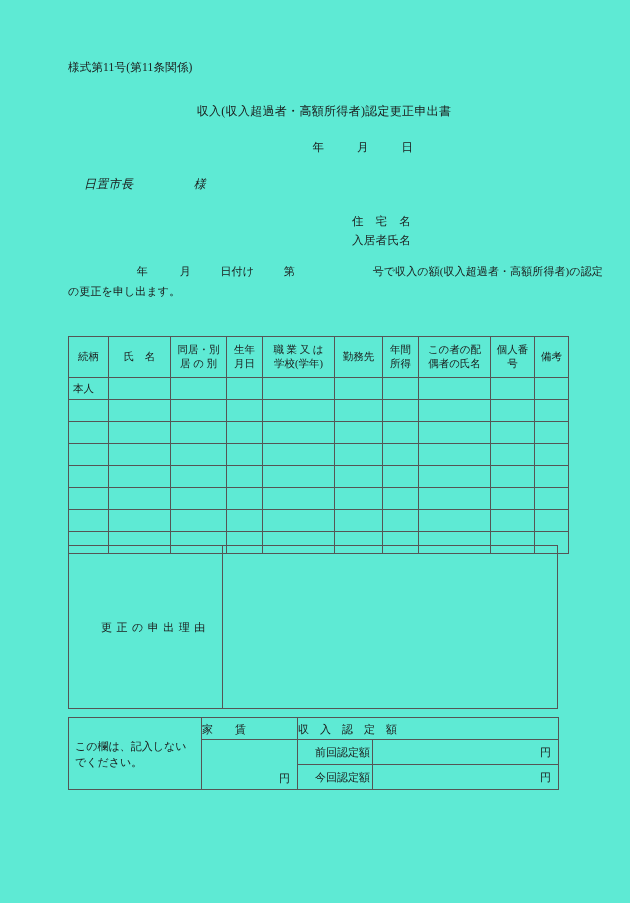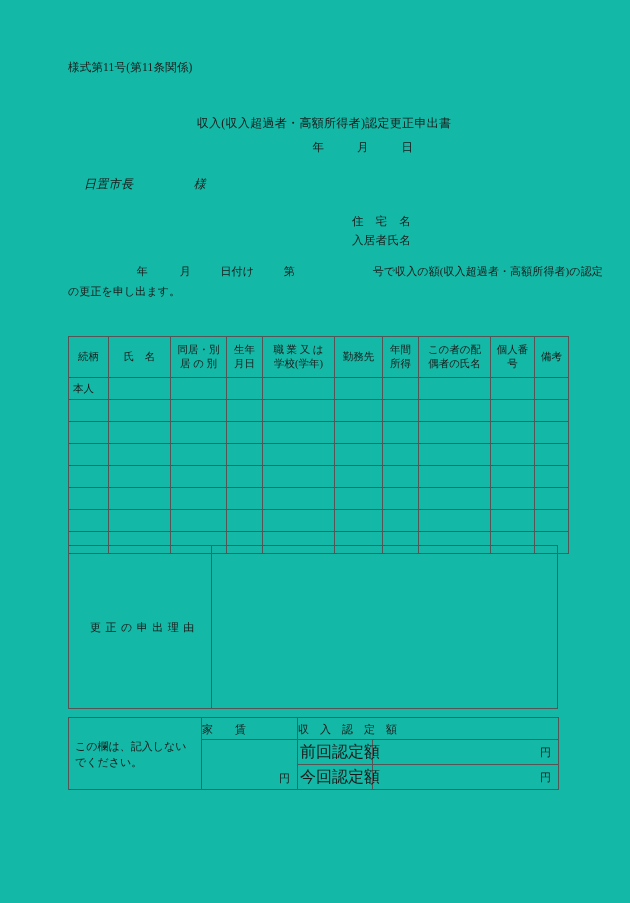--- a/index.html
+++ b/index.html
@@ -11,37 +11,37 @@
     width: 630px;
     height: 903px;
     position: relative;
     font-family: "Liberation Serif", "DejaVu Serif", serif;
     color: #1a1a1a;
     overflow: hidden;
   }
   .page {
     position: absolute;
     inset: 0;
-    background: #14b8a6;
+    background: #5eead4;
   }
 
   
   .form-no {
     position: absolute;
     left: 68px;
     top: 60px;
     font-size: 11.5px;
     letter-spacing: 0.2px;
     white-space: nowrap;
   }
   .doc-title {
     position: absolute;
     left: 0;
     right: 0;
-    top: 115px;
+    top: 103px;
     text-align: center;
     font-size: 12px;
     letter-spacing: 0.3px;
     padding-left: 18px;
   }
   .date-line {
     position: absolute;
     left: 0;
     right: 0;
     top: 140px;
@@ -122,40 +122,40 @@
     font-size: 10.5px;
   }
 
   #reason-table { top: 545px; }
   #reason-table .reason-label {
     width: 133px;
     height: 162px;
     text-align: center;
     font-size: 11px;
     letter-spacing: 4.5px;
-    padding-left: 9px;
+    padding-left: 20px;
   }
   #reason-table .reason-area { }
 
   #amount-table { top: 717px; }
   #amount-table .notice {
     width: 133px;
     font-size: 11px;
     line-height: 16px;
     padding: 3px 6px;
     vertical-align: middle;
   }
   #amount-table .hdr {
     text-align: left;
     height: 21px;
     font-size: 11px;
   }
   #amount-table .rowlabel {
-    text-align: left;
-    font-size: 16px;
+    text-align: right;
+    font-size: 11px;
     height: 24px;
     white-space: nowrap;
     padding: 0 2px;
   }
   #amount-table .yen-cell {
     text-align: right;
     padding-right: 7px;
     font-size: 11px;
   }
   #amount-table .rent-cell {

